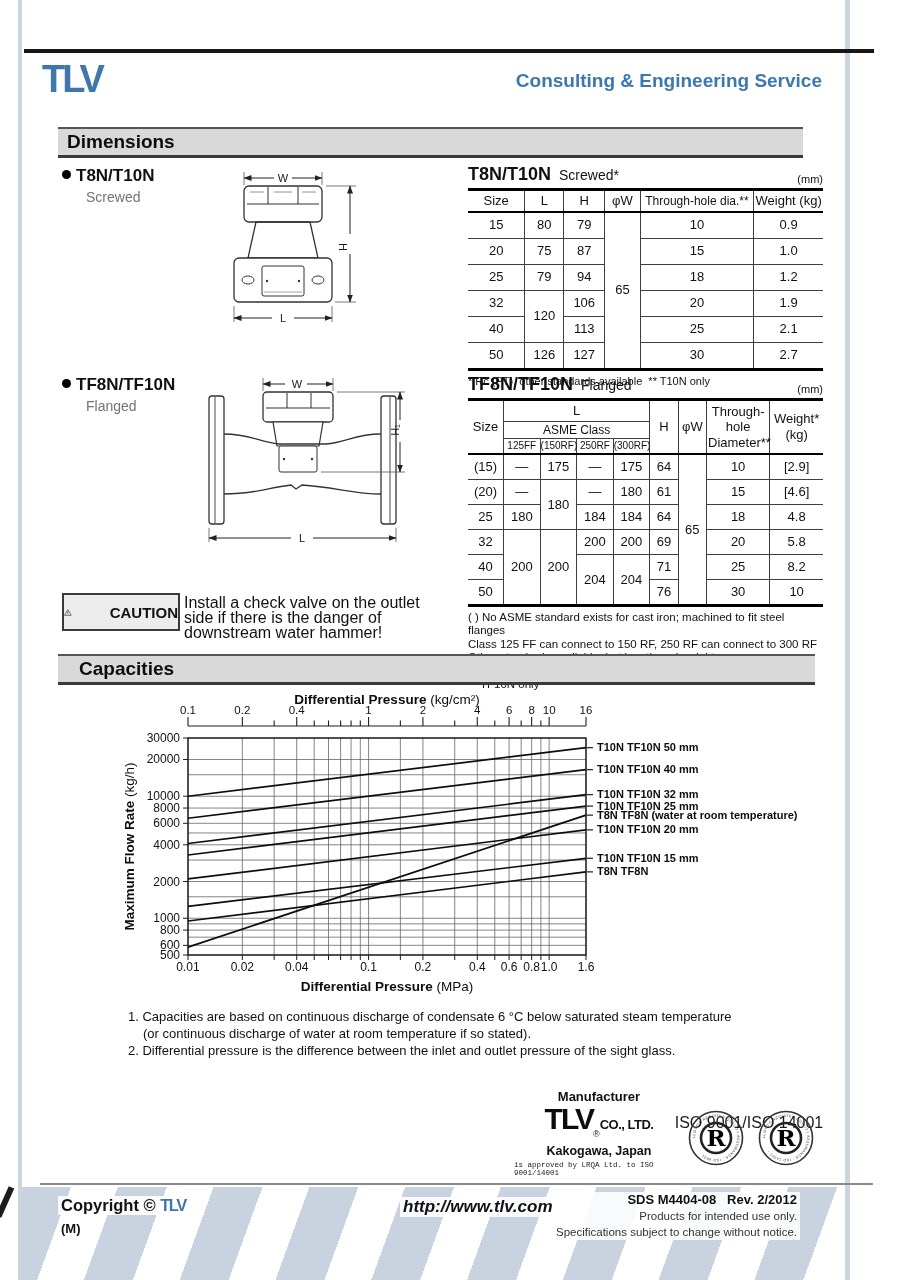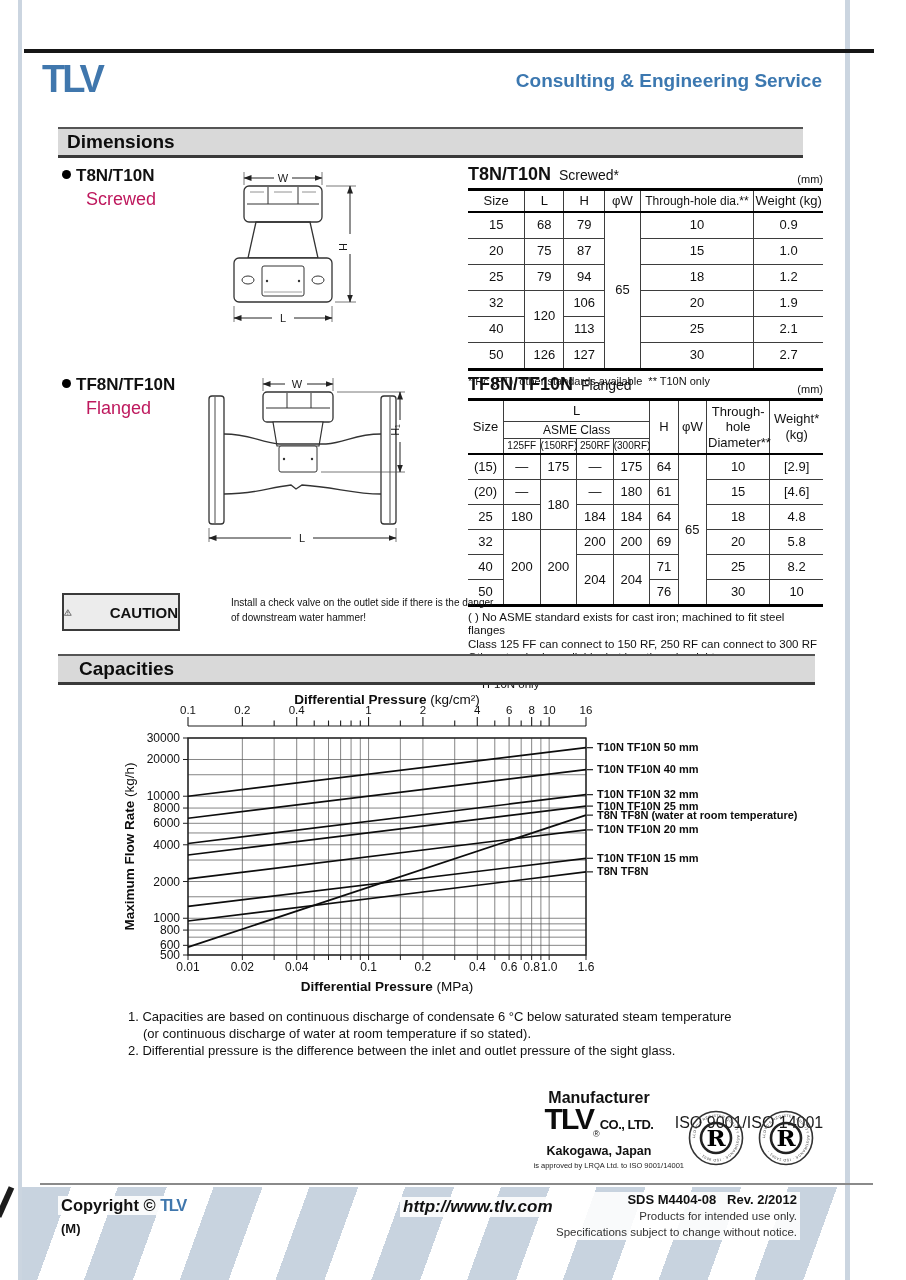--- a/index.html
+++ b/index.html
@@ -11,21 +11,21 @@
   
   .brand{font-weight:900;font-size:38px;letter-spacing:-3px;color:#4077ad;}
   .tagline{font-weight:bold;font-size:19px;color:#3c78b0;}
   
   .section-bar{position:absolute;left:58px;width:745px;height:26px;background:#d9d9d9;
     border-top:2px solid #555;border-bottom:3px solid #3a3a3a;}
   .section-bar span{display:block;font-weight:bold;font-size:19px;line-height:25px;padding-left:9px;color:#0d0d0d;}
   
   .bullet-line{font-weight:bold;font-size:17px;white-space:nowrap;}
   .dot{display:inline-block;width:9px;height:9px;background:#000;border-radius:50%;margin-right:5px;vertical-align:2px;}
-  .variant{font-size:18px;color:#be185d;}
+  .variant{font-size:14px;color:#737373;}
   
   .tblock{position:absolute;left:432px;width:355px;margin-left:36px;}
   .tbl-titlebar{position:relative;height:22px;margin-bottom:2px;}
   .tbl-title{font-weight:bold;font-size:18px;}
   .tbl-variant{font-size:14px;font-weight:normal;margin-left:8px;}
   .unit{position:absolute;right:0;bottom:1px;font-size:11px;}
   .dtable{border-collapse:collapse;table-layout:fixed;width:100%;font-size:13px;color:#111;
     border-top:3px solid #000;border-bottom:3px solid #000;}
   .dtable th,.dtable td{border:1px solid #3d3d3d;text-align:center;vertical-align:middle;
     padding:2px 1px;font-weight:normal;line-height:1.2;}
@@ -39,32 +39,32 @@
   .flanged-t .classes th{font-size:10px;padding:1px 0;}
   .flanged-t .asme th{font-size:12px;padding:1px 0;}
   .flanged-t thead th{font-size:13px;}
   .wrapcell{font-size:12px;line-height:1.15;}
   .footnote{font-size:11px;margin-top:4px;white-space:pre-wrap;}
   .fnotes{font-size:11.5px;line-height:13.5px;margin-top:4px;white-space:pre-wrap;}
   
   .caution-box{position:absolute;display:flex;align-items:center;justify-content:center;gap:4px;
     width:114px;height:34px;border:2px solid #3a3a3a;background:#ececec;}
   .caution-label{font-weight:bold;font-size:15px;letter-spacing:0;}
-  .caution-text{position:absolute;font-size:10px;line-height:15px;width:268px;margin-left:47px;}
+  .caution-text{position:absolute;font-size:16px;line-height:15px;width:268px;}
   
   .notes{font-size:13px;line-height:17px;}
   .notes .cont{margin-left:15px;}
   
-  .mfr-label{font-weight:bold;font-size:16px;text-align:center;}
+  .mfr-label{font-weight:bold;font-size:13px;text-align:center;}
   .mfr-logo{white-space:nowrap;text-align:center;}
   .mfr-logo .big{font-weight:900;font-size:30px;letter-spacing:-2px;color:#0c0c0c;}
   .mfr-logo .reg{font-size:9px;vertical-align:-8px;}
   .mfr-logo .suffix{font-weight:bold;font-size:13px;letter-spacing:-0.5px;}
   .mfr-city{font-weight:bold;font-size:12.5px;text-align:center;}
-  .mfr-approval{font-size:7.5px;text-align:right;color:#222;}
+  .mfr-approval{font-size:7.5px;text-align:left;color:#222;font-family:Liberation Mono, monospace;}
   .iso-title{font-size:16px;text-align:center;color:#1a1a1a;}
   
   .divider{position:absolute;background:#8a8a8a;}
   .stripes{position:absolute;background:repeating-linear-gradient(110deg,#c8d3df 0px,#c8d3df 46px,#ffffff 46px,#ffffff 90px);}
   .foot-text{background:rgba(255,255,255,0.88);padding:0 3px;}
   .copyright{font-size:16.5px;font-weight:bold;color:#131313;}
   .copyright .blue{color:#4077ad;font-weight:900;letter-spacing:-1.5px;}
   .region{font-size:13px;font-weight:bold;}
   .url{font-size:17px;font-weight:bold;font-style:italic;}
   .foot-right{text-align:right;line-height:16px;}
@@ -162,21 +162,21 @@
           <th>L</th>
           <th>H</th>
           <th>φW</th>
           <th class="wrapcell">Through-hole dia.**</th>
           <th>Weight (kg)</th>
         </tr>
       </thead>
       <tbody>
         <tr>
           <td>15</td>
-          <td>68</td>
+          <td>80</td>
           <td>79</td>
           <td rowspan="6">65</td>
           <td>10</td>
           <td>0.9</td>
         </tr>
         <tr>
           <td>20</td>
           <td>75</td>
           <td>87</td>
           <td>15</td>

